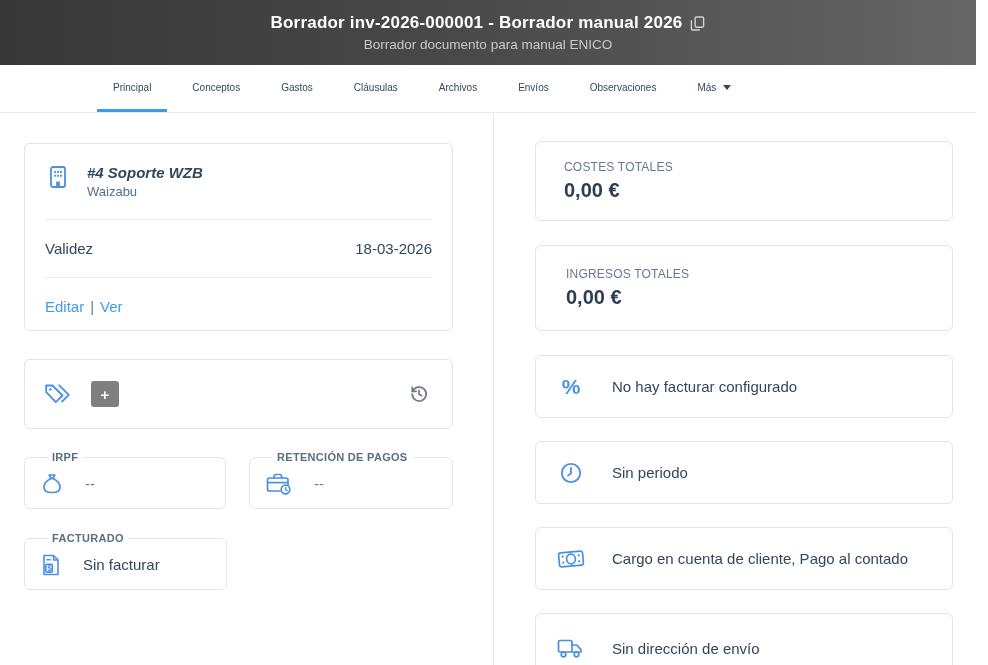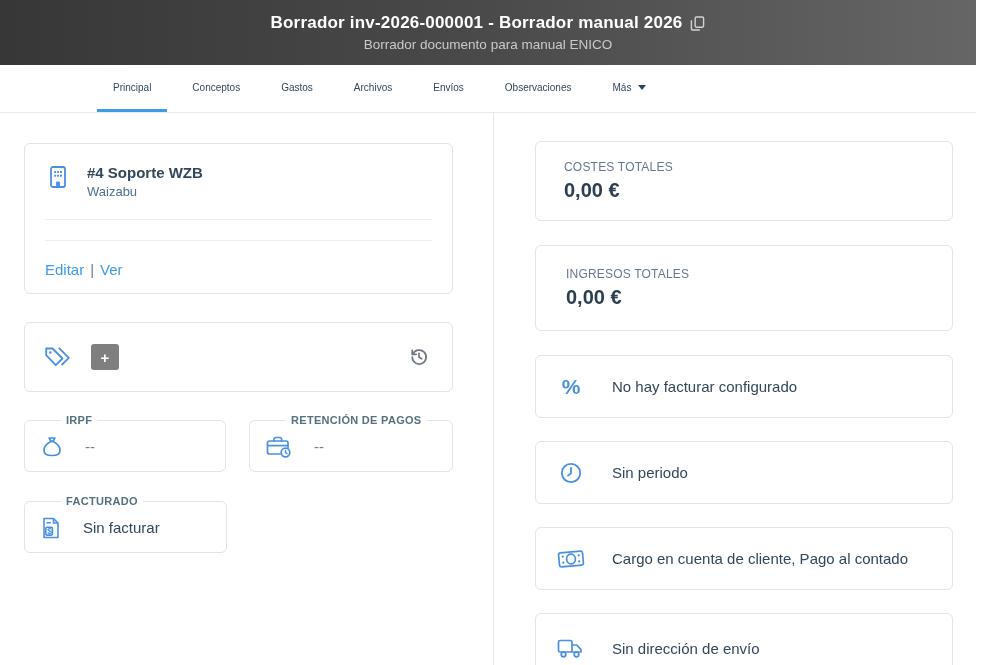--- a/index.html
+++ b/index.html
@@ -26,41 +26,41 @@
   
   .main { display:flex; height:552px; }
   .left-col { width:494px; border-right:1px solid #e3e8ee; padding:30px 40px 0 24px; }
   .right-col { flex:1; padding:28px 23px 0 41px; }
 
   .card { border:1px solid #dfe5ec; border-radius:6px; background:#fff; }
 
   
   .customer-card { padding:20px 20px 15px; }
   .cust-header { display:flex; gap:16px; align-items:flex-start; min-height:35px; }
-  .cust-name { font-size:15px; font-weight:700; color:#33475b; }
+  .cust-name { font-size:15px; font-weight:700; color:#33475b;font-style:italic; }
   .cust-company { font-size:13px; color:#516f90; margin-top:3px; }
   .card hr { border:none; border-top:1px solid #eaeef2; margin:20px 0; }
   .validez-row { display:flex; justify-content:space-between; font-size:15px; color:#33475b; }
   .links-row { font-size:15px; }
   .links-row a { color:#3d9ce6; text-decoration:none; cursor:pointer; }
   .link-sep { color:#6b7c93; margin:0 6px; }
 
   
   .tags-card { margin-top:28px; height:70px; display:flex; align-items:center; padding:0 22px 0 18px; }
   .add-tag-btn { width:28px; height:26px; background:#7f7f7f; border-radius:3px; color:#fff;
     font-size:15px; font-weight:700; display:flex; align-items:center; justify-content:center;
     margin-left:18px; cursor:pointer; }
   .history-btn { margin-left:auto; display:flex; align-items:center; cursor:pointer; }
 
   
   .field-row { margin-top:22px; display:flex; gap:23px; }
   fieldset { border:1px solid #dfe5ec; border-radius:6px; width:203px; height:58px;
     padding:2px 12px 6px 14px; }
   fieldset.wide { width:205px; }
-  legend { font-size:11px; font-weight:700; color:#56707f; letter-spacing:.3px; padding:0 5px; margin-left:22px; }
+  legend { font-size:11px; font-weight:700; color:#56707f; letter-spacing:.3px; padding:0 5px; margin-left:8px; }
   .field-content { display:flex; align-items:center; gap:20px; height:100%; }
   .field-value { font-size:15px; color:#6d7e8e; }
   .field-value.dark { color:#33475b; }
   .facturado-wrap { margin-top:23px; }
 
   
   .summary-card { padding:18px 28px; margin-bottom:24px; }
   .summary-card.tall { padding:21px 30px; }
   .summary-label { font-size:12px; color:#67788f; letter-spacing:.2px; }
   .summary-value { font-size:20px; font-weight:700; color:#2c3e50; margin-top:5px; }
@@ -93,20 +93,23 @@
 
   <nav class="tabbar">
     <div class="tab active">
         <span>Principal</span>
       </div>
     <div class="tab">
         <span>Conceptos</span>
       </div>
     <div class="tab">
         <span>Gastos</span>
+      </div>
+    <div class="tab">
+        <span>Cláusulas</span>
       </div>
     <div class="tab">
         <span>Archivos</span>
       </div>
     <div class="tab">
         <span>Envíos</span>
       </div>
     <div class="tab">
         <span>Observaciones</span>
       </div>
@@ -133,20 +136,24 @@
               <rect x="12.1" y="10.8" width="1.9" height="1.9" fill="#4a90e2"></rect>
               <rect x="15" y="10.8" width="1.9" height="1.9" fill="#4a90e2"></rect>
             </svg>
           </span>
           <div>
             <div class="cust-name">#4 Soporte WZB</div>
             <div class="cust-company">Waizabu</div>
           </div>
         </div>
         <hr>
+        <div class="validez-row">
+          <span>Validez</span>
+          <span>18-03-2026</span>
+        </div>
         <hr>
         <div class="links-row">
           <a>Editar</a><span class="link-sep">|</span><a>Ver</a>
         </div>
       </div>
 
       <div class="card tags-card">
         <span>
           <svg width="30" height="27" viewBox="0 0 30 27" fill="none" stroke="#4a90e2" stroke-width="1.8" stroke-linejoin="round" stroke-linecap="round">
             <path d="M3.2 4.5h6.3l10 10-6.7 6.7L3.2 11.2z"></path>

